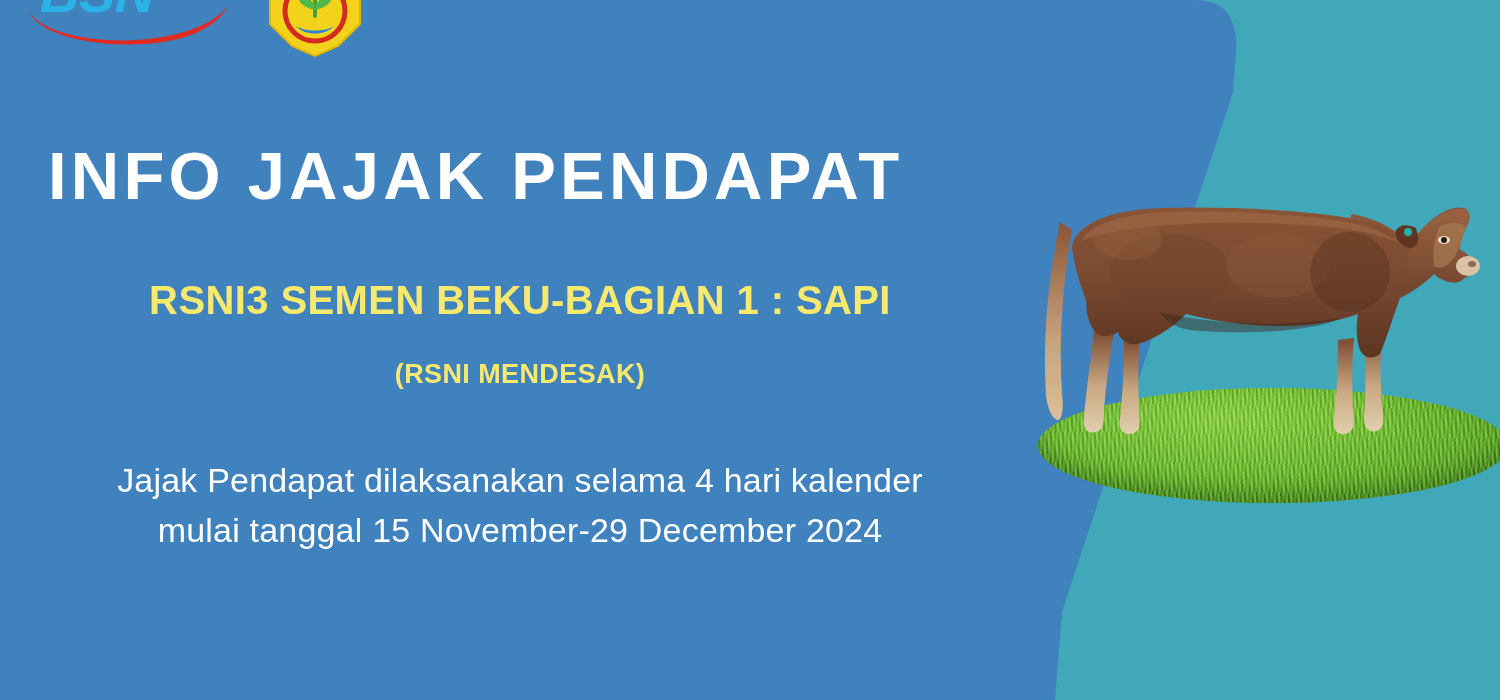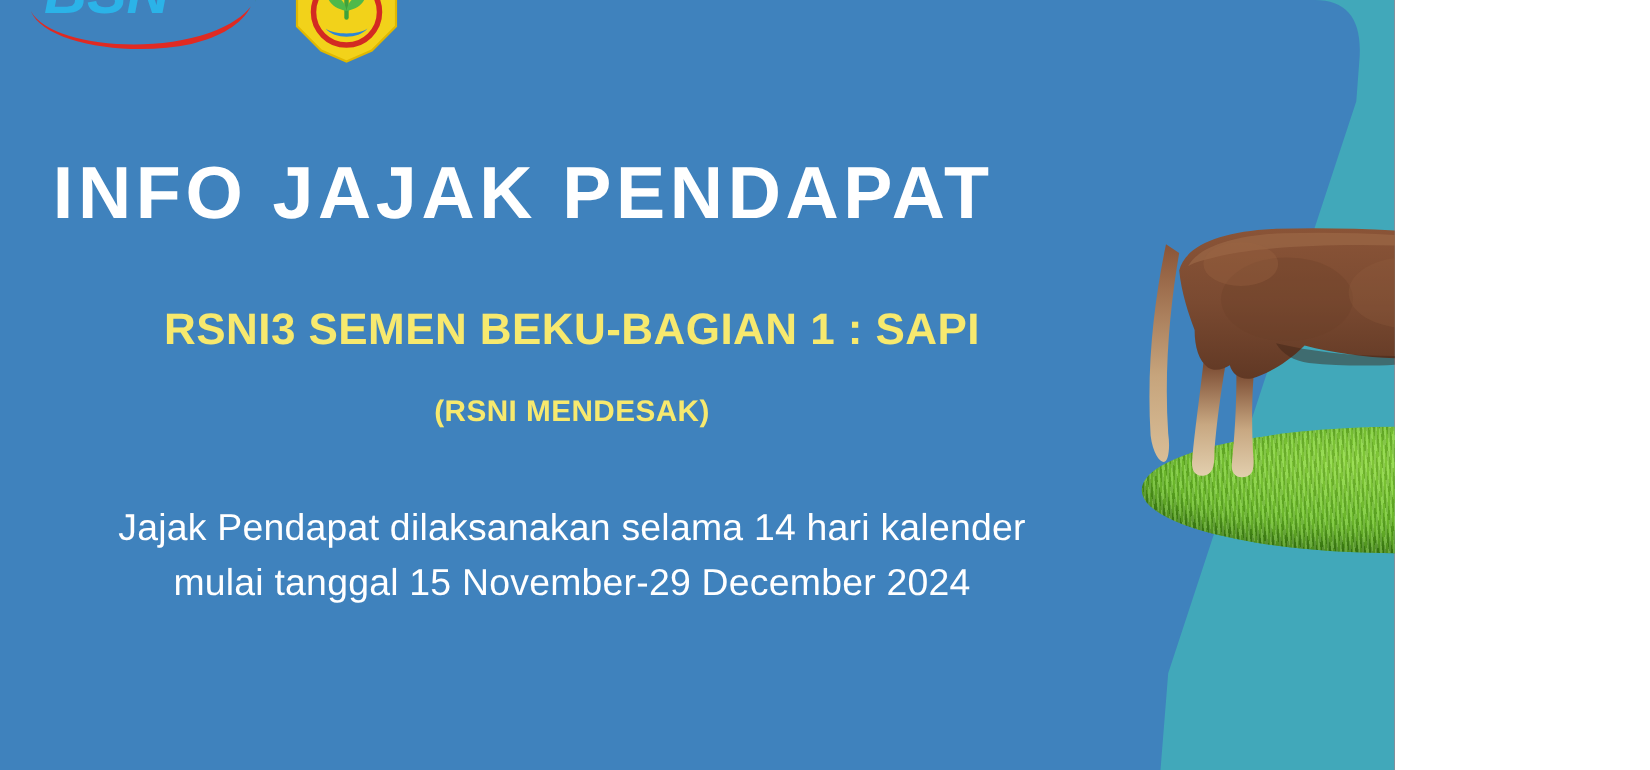--- a/index.html
+++ b/index.html
@@ -2,25 +2,25 @@
 <html><head>
 <meta charset="utf-8">
 <style>
   html, body {
     margin: 0;
     padding: 0;
     background: #ffffff;
   }
   #poster {
     position: relative;
-    width: 1268px;
+    width: 1500px;
     height: 700px;
     overflow: hidden;
     font-family: "Liberation Sans", sans-serif;
-    background: #ef4444;
+    background: #0369a1;
   }
 
   
   .bg-teal {
     position: absolute;
     inset: 0;
     background: #41A8BA;
   }
   .bg-blue {
     position: absolute;
@@ -194,21 +194,21 @@
   <div class="content">
 
     <div class="title">INFO JAJAK PENDAPAT</div>
 
     <div class="subtitle-wrap">
       <div class="subtitle-1">RSNI3 SEMEN BEKU-BAGIAN 1 : SAPI</div>
       <div class="subtitle-2">(RSNI MENDESAK)</div>
     </div>
 
     <div class="body-wrap">
-      <div class="body-line">Jajak Pendapat dilaksanakan selama 14 hari kalender</div>
+      <div class="body-line">Jajak Pendapat dilaksanakan selama 4 hari kalender</div>
       <div class="body-line">mulai tanggal 15 November-29 December 2024</div>
     </div>
 
   </div>
 
   <div class="bull-stage">
 
     <div class="grass"></div>
 
     <svg class="bull-svg" viewBox="0 0 490 340" aria-hidden="true">

